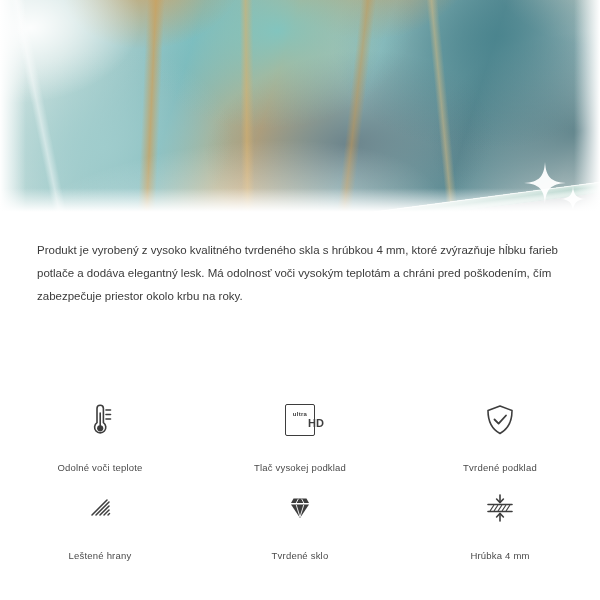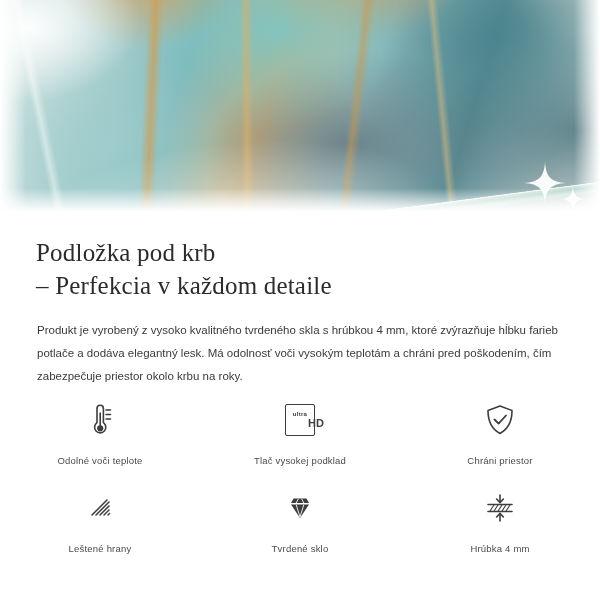--- a/index.html
+++ b/index.html
@@ -162,21 +162,21 @@
     justify-content: flex-start;
     padding-top: 6px;
   }
   .feature-icon {
     height: 44px;
     display: flex;
     align-items: center;
     justify-content: center;
   }
   .feature-label {
-    margin-top: 13px;
+    margin-top: 20px;
     font-size: 9.5px;
     color: #4a4a4a;
     text-align: center;
     letter-spacing: 0.2px;
   }
   .ultrahd-box {
     width: 28px;
     height: 30px;
     border: 1.5px solid #3d3d3d;
     border-radius: 2px;
@@ -224,24 +224,20 @@
         <path d="M13 0 C13.6 9.3 16.7 12.4 26 13 C16.7 13.6 13.6 16.7 13 26 C12.4 16.7 9.3 13.6 0 13 C9.3 12.4 12.4 9.3 13 0 Z" fill="#ffffff" opacity="0.9"></path>
       </svg>
     </div>
 
     <div class="hero-fade-left"></div>
     <div class="hero-fade-right"></div>
     <div class="hero-fade-bottom"></div>
   </div>
 
   <div class="content">
-    <h1 class="headline">
-      <span>Podložka pod krb</span>
-      <span class="line2">– Perfekcia v každom detaile</span>
-    </h1>
     <p class="body-copy">Produkt je vyrobený z vysoko kvalitného tvrdeného skla s hrúbkou 4 mm, ktoré zvýrazňuje hĺbku farieb potlače a dodáva elegantný lesk. Má odolnosť voči vysokým teplotám a chráni pred poškodením, čím zabezpečuje priestor okolo krbu na roky.</p>
   </div>
 
   <div class="features">
 
     <div class="feature">
       <div class="feature-icon">
         <svg width="40" height="40" viewBox="0 0 40 40">
           <g fill="none" stroke="#3d3d3d" stroke-width="1.6" stroke-linecap="round">
             <path d="M17 8.5 a3.2 3.2 0 0 1 6.4 0 v14.2 a5.6 5.6 0 1 1 -6.4 0 Z"></path>
@@ -266,21 +262,21 @@
       <div class="feature-label">Tlač vysokej podklad</div>
     </div>
 
     <div class="feature">
       <div class="feature-icon">
         <svg width="40" height="40" viewBox="0 0 40 40">
           <path d="M20 6 L32 10.5 C32 21 27.5 29.5 20 33.5 C12.5 29.5 8 21 8 10.5 Z" fill="none" stroke="#3d3d3d" stroke-width="1.6" stroke-linejoin="round"></path>
           <path d="M14.5 19.5 L18.6 23.6 L26 15.5" fill="none" stroke="#3d3d3d" stroke-width="1.8" stroke-linecap="round" stroke-linejoin="round"></path>
         </svg>
       </div>
-      <div class="feature-label">Chráni priestor</div>
+      <div class="feature-label">Tvrdené podklad</div>
     </div>
 
     <div class="feature">
       <div class="feature-icon">
         <svg width="40" height="40" viewBox="0 0 40 40">
           <g stroke="#3d3d3d" stroke-width="1.5" stroke-linecap="round">
             <line x1="12" y1="27" x2="27" y2="12"></line>
             <line x1="16" y1="27" x2="29" y2="14"></line>
             <line x1="20" y1="27" x2="29" y2="18"></line>
             <line x1="24" y1="27" x2="29" y2="22"></line>

